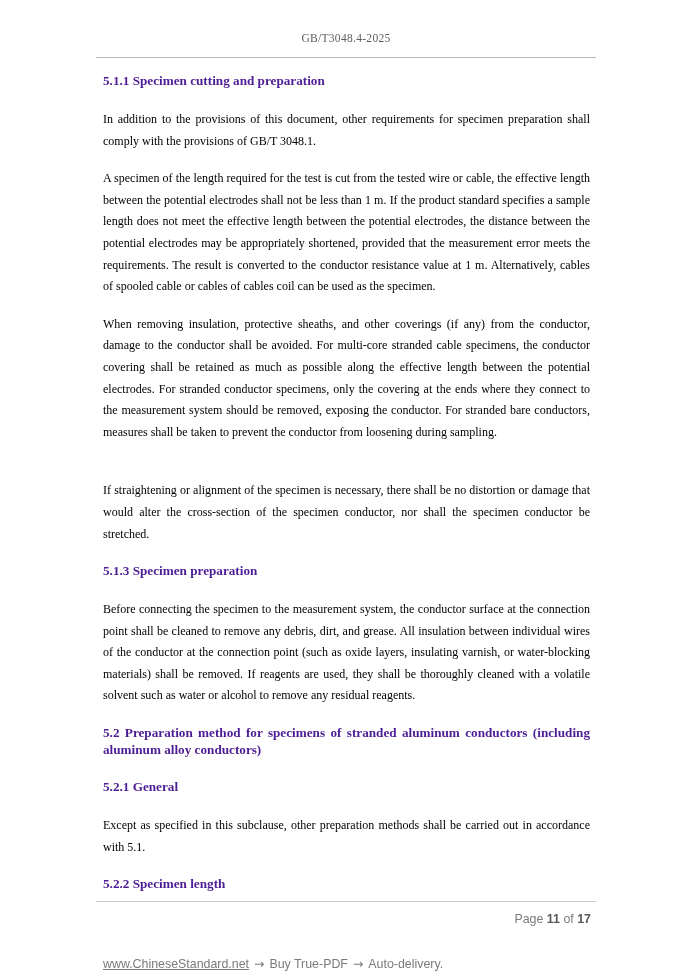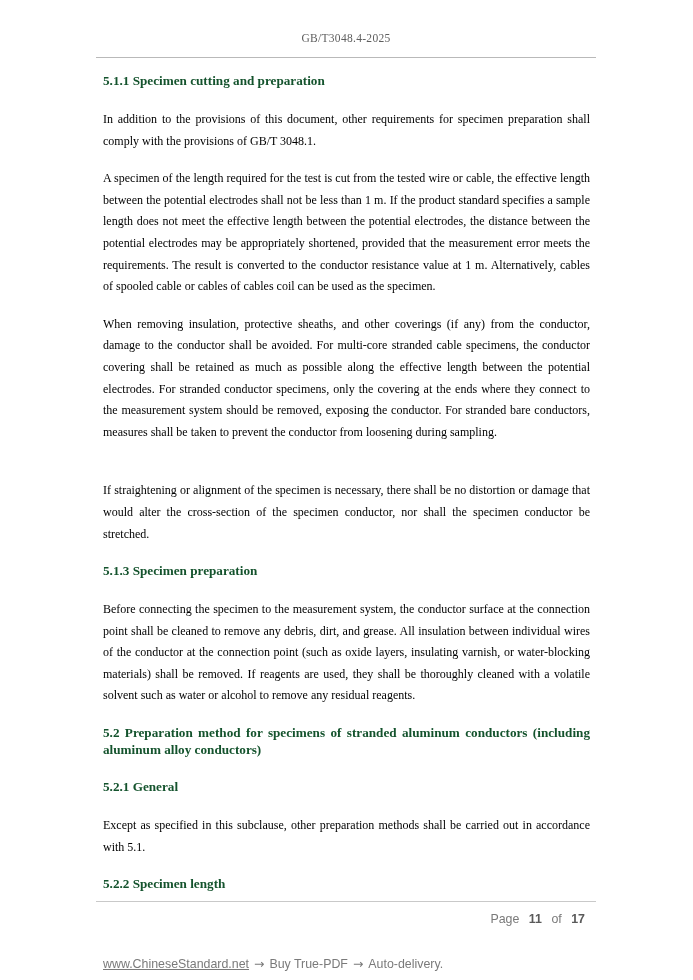--- a/index.html
+++ b/index.html
@@ -57,21 +57,21 @@
   }
 
   h3.sec {
     font-family: "Liberation Serif", "DejaVu Serif", serif;
     font-size: 13.2px;
     font-weight: bold;
     margin: 0;
     padding: 0;
     line-height: 17px;
     text-align: justify;
-    color: #14532d;
+    color: #4c1d95;
   }
 
   p.para {
     font-family: "Liberation Serif", "DejaVu Serif", serif;
     font-size: 12px;
     line-height: 21.6px;
     margin: 0;
     padding: 0;
     text-align: justify;
     text-align-last: left;
@@ -125,21 +125,21 @@
   .footer-right {
     position: absolute;
     right: 2px;
     top: 0;
     white-space: nowrap;
     color: #7a7a7a;
   }
   .footer-right b {
     color: #5a5a5a;
     font-weight: bold;
-    margin: 0 6px;
+    margin: 0 0;
   }
 </style>
 </head>
 <body>
 
 <div class="page">
 
   <div class="page-header">
     <div class="header-text">GB/T3048.4-2025</div>
   </div>

